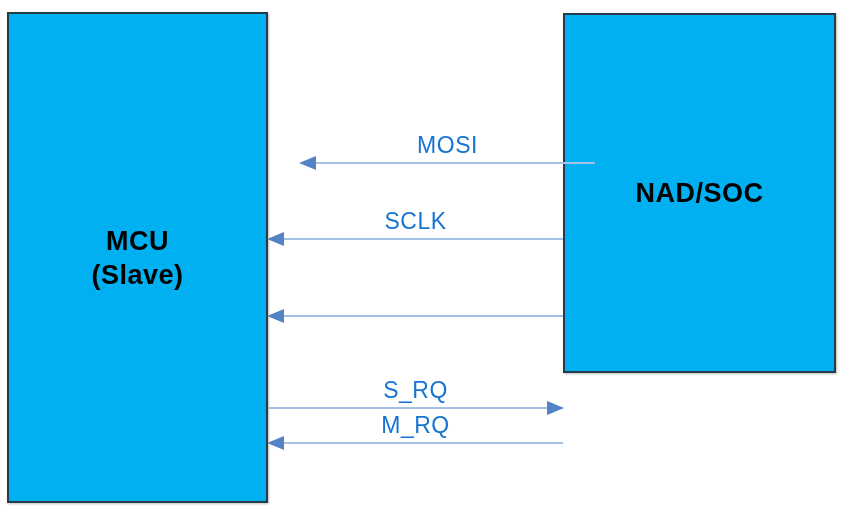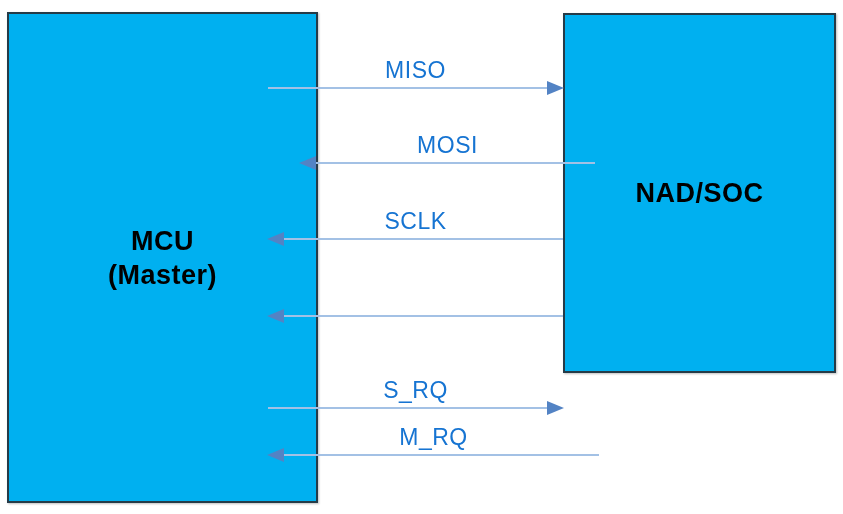--- a/index.html
+++ b/index.html
@@ -23,21 +23,21 @@
     box-sizing: border-box;
     display: flex;
     flex-direction: column;
     align-items: center;
     justify-content: center;
     box-shadow: 1px 1px 2px rgba(0,0,0,0.25);
   }
   .node-mcu {
     left: 7px;
     top: 12px;
-    width: 311px;
+    width: 261px;
     height: 491px;
   }
   .node-nad {
     left: 563px;
     top: 13px;
     width: 273px;
     height: 360px;
   }
   .node-title, .node-subtitle {
     color: #000000;
@@ -89,42 +89,37 @@
   .to_slave .signal-head {
     left: -1px;
     border-right: 17px solid #5383c4;
   }
   
   .row-0 { top: 55px; }
   .row-1 { top: 130px; margin-left: 32px; }
   .row-2 { top: 206px; }
   .row-3 { top: 283px; }
   .row-4 { top: 359px; margin-top: 16px; }
-  .row-5 { top: 422px; padding-left: 36px; }
+  .row-5 { top: 410px; }
 </style>
 </head>
 <body>
 
 <div class="canvas">
 
   <div class="node node-mcu">
     <div class="node-title">MCU</div>
-    <div class="node-subtitle">(Master)</div>
+    <div class="node-subtitle">(Slave)</div>
   </div>
 
   <div class="node node-nad">
     <div class="node-title">NAD/SOC</div>
 
   </div>
 
-  <div class="signal-row row-0 to_master">
-    <div class="signal-label">MISO</div>
-    <div class="signal-line"></div>
-    <div class="signal-head"></div>
-  </div>
 
   <div class="signal-row row-1 to_slave">
     <div class="signal-label">MOSI</div>
     <div class="signal-line"></div>
     <div class="signal-head"></div>
   </div>
 
   <div class="signal-row row-2 to_slave">
     <div class="signal-label">SCLK</div>
     <div class="signal-line"></div>

